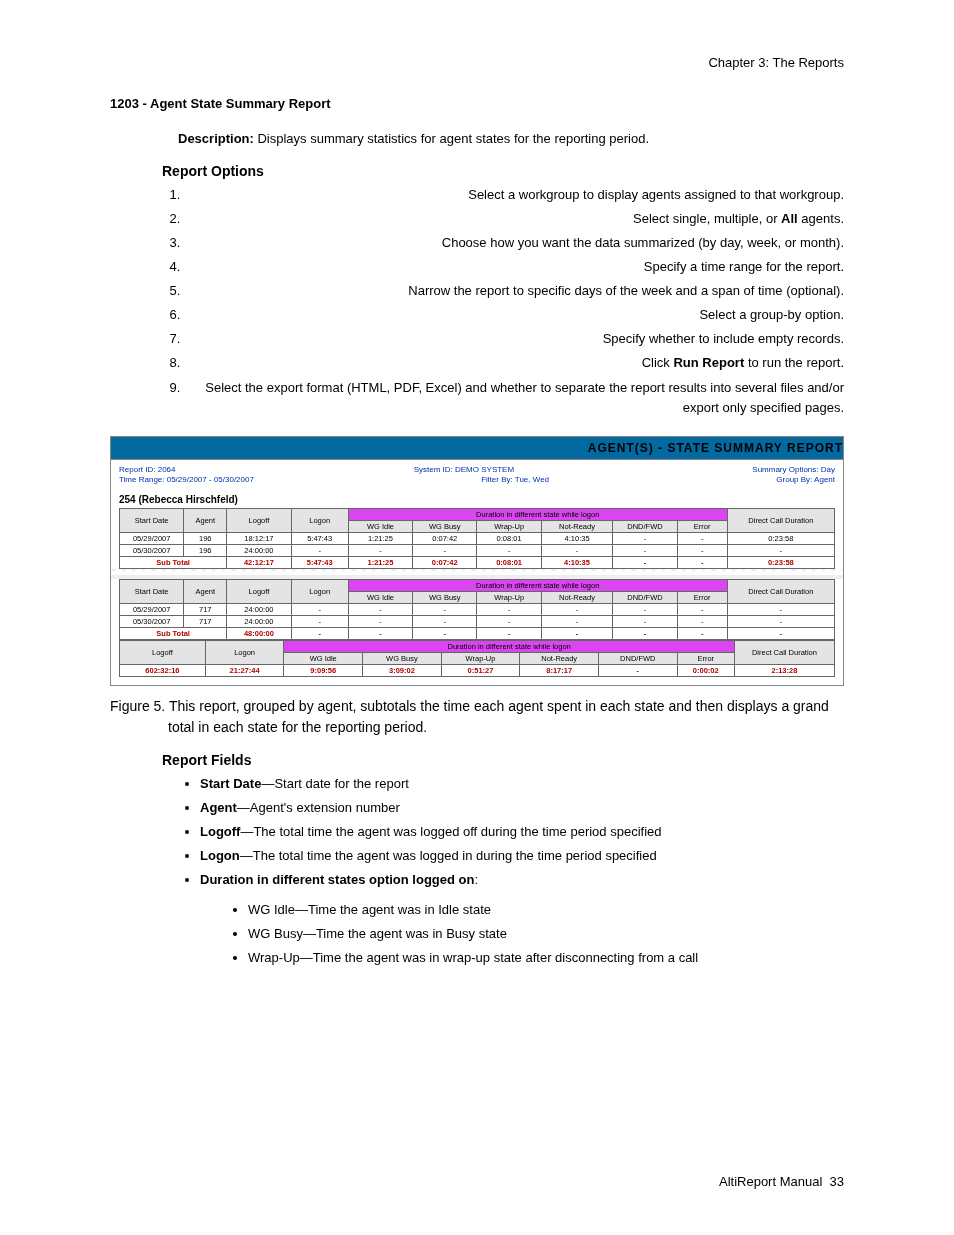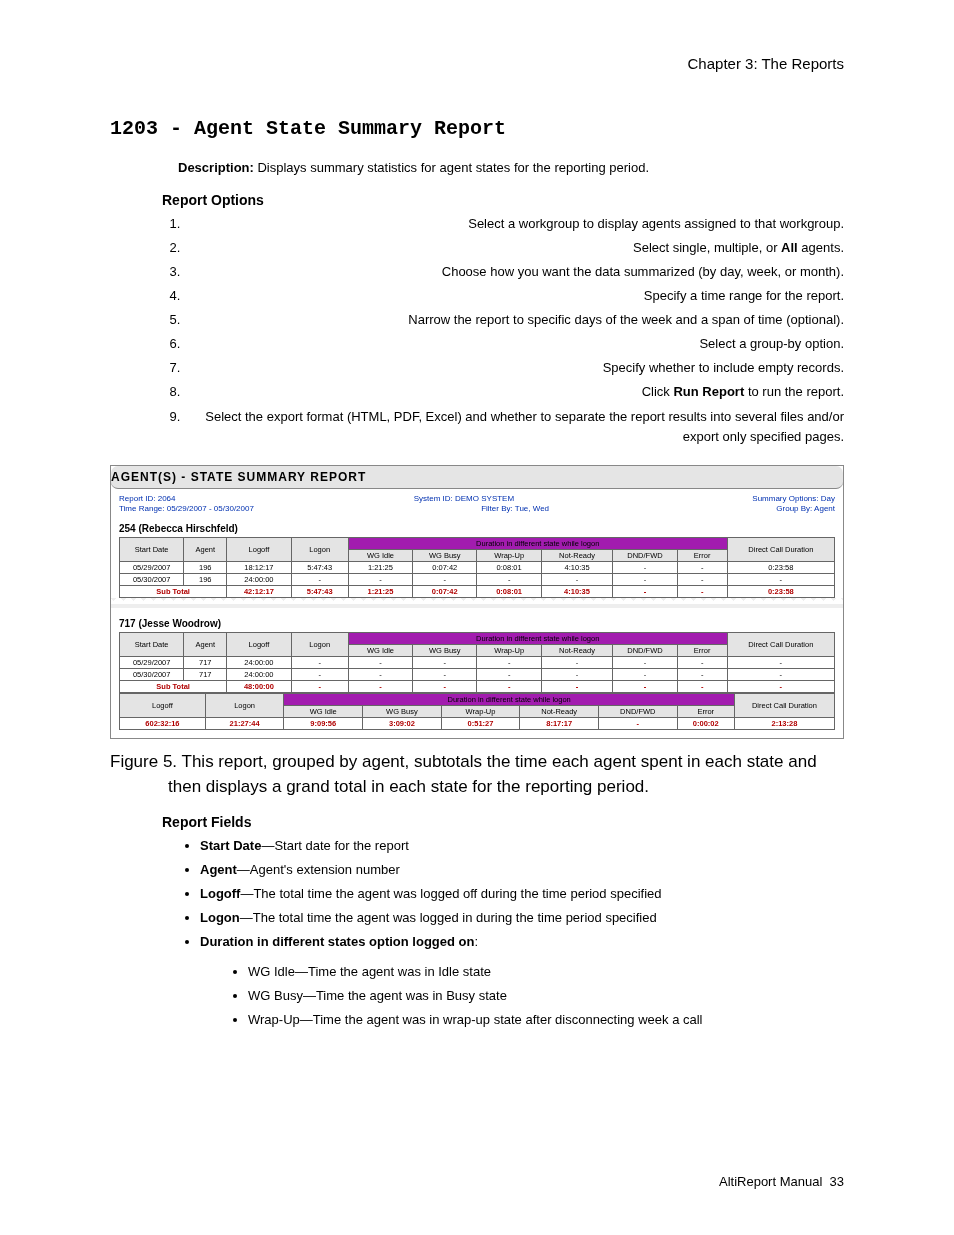--- a/index.html
+++ b/index.html
@@ -12,28 +12,27 @@
   }
   .page {
     width: 954px;
     height: 1235px;
     box-sizing: border-box;
     padding: 55px 110px 40px 110px;
     position: relative;
   }
   .chapter {
     text-align: right;
-    font-size: 15px;
-    margin-bottom: 45px;
+    font-size: 13px;
+    margin-bottom: 26px;
   }
   h1.section-title {
-    font-size: 20px;
+    font-size: 13px;
     font-weight: bold;
     margin: 8px 0 18px 0;
-    font-family: Liberation Mono, monospace;
   }
   .body-indent {
     margin-left: 52px;
   }
   .desc {
     margin: 8px 0 14px 16px;
     line-height: 1.5;
   }
   .sub-head {
     font-weight: bold;
@@ -54,28 +53,27 @@
   
   .report-outer {
     margin: 6px 0 10px 0;
     border: 1px solid #888;
     background: #fff;
     font-family: Arial, sans-serif;
     font-size: 8px;
     color: #000;
   }
   .report-title-bar {
-    background: #e5e5e5;
-    text-align: left;
+    background: #0369a1;
+    text-align: right;
     font-weight: bold;
     font-size: 12px;
     letter-spacing: 1px;
     padding: 4px 0;
     border-bottom: 1px solid #888;
-    border-radius: 7px;
   }
   .report-body {
     padding: 4px 8px 8px 8px;
   }
   .meta-row {
     display: flex;
     justify-content: space-between;
     color: #0030b0;
     font-size: 8px;
     margin: 1px 0;
@@ -96,41 +94,41 @@
     padding: 1px 2px;
     text-align: center;
     white-space: nowrap;
     overflow: hidden;
   }
   table.rep th {
     background: #e4e4e4;
     font-weight: normal;
   }
   table.rep th.spanhead {
-    background: #a21caf;
+    background: #d946ef;
   }
   tr.subtotal td {
     color: #b00000;
     font-weight: bold;
   }
   tr.grand td {
     color: #b00000;
     font-weight: bold;
   }
   .torn {
     height: 10px;
     margin: 0 -8px;
     background:
       linear-gradient(135deg, transparent 4px, #fff 4px) 0 0/10px 6px repeat-x,
       linear-gradient(45deg, #fff 4px, transparent 4px) 0 0/10px 6px repeat-x;
     background-color: #eee;
   }
 
   .fig-caption {
-    font-size: 17px;
+    font-size: 14px;
     margin: 6px 0 14px 0;
     line-height: 1.5;
     text-indent: -58px;
     padding-left: 58px;
   }
   ul.fields {
     list-style: disc;
     margin: 4px 0 0 0;
     padding-left: 38px;
   }
@@ -262,21 +260,20 @@
               <td>0:08:01</td>
               <td>4:10:35</td>
               <td>-</td>
               <td>-</td>
               <td>0:23:58</td>
         </tr>
       </tbody>
         </table>
       <div class="torn"></div>
 
-      <div class="agent-name">717 (Jesse Woodrow)</div>
       <table class="rep">
         <colgroup>
             <col style="width:9%">
             <col style="width:6%">
             <col style="width:9%">
             <col style="width:8%">
             <col style="width:9%">
             <col style="width:9%">
             <col style="width:9%">
             <col style="width:10%">
@@ -393,21 +390,21 @@
     <div class="sub-head">Report Fields</div>
     <ul class="fields">
       <li><span class="bold">Start Date</span><span>—Start date for the report</span></li>
       <li><span class="bold">Agent</span><span>—Agent's extension number</span></li>
       <li><span class="bold">Logoff</span><span>—The total time the agent was logged off during the time period specified</span></li>
       <li><span class="bold">Logon</span><span>—The total time the agent was logged in during the time period specified</span></li>
       <li><span class="bold">Duration in different states option logged on</span><span>:</span>
         <ul class="subfields">
           <li>WG Idle—Time the agent was in Idle state</li>
           <li>WG Busy—Time the agent was in Busy state</li>
-          <li>Wrap-Up—Time the agent was in wrap-up state after disconnecting week a call</li>
+          <li>Wrap-Up—Time the agent was in wrap-up state after disconnecting from a call</li>
         </ul>
       </li>
     </ul>
   </div>
 
   <div class="footer">
     <span>AltiReport Manual</span>&nbsp;&nbsp;<span>33</span>
   </div>
 </div>
 

